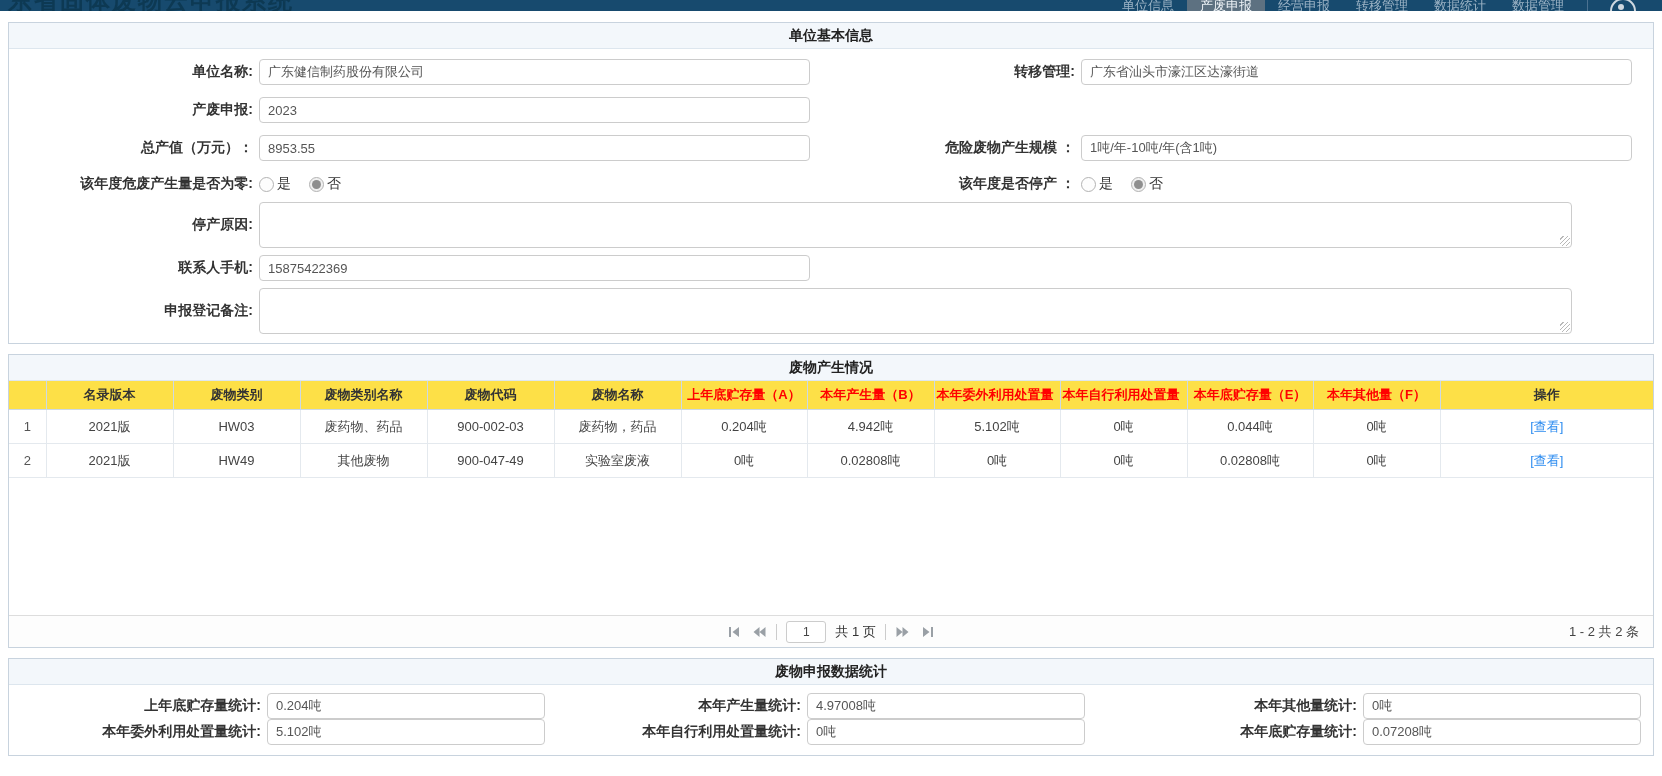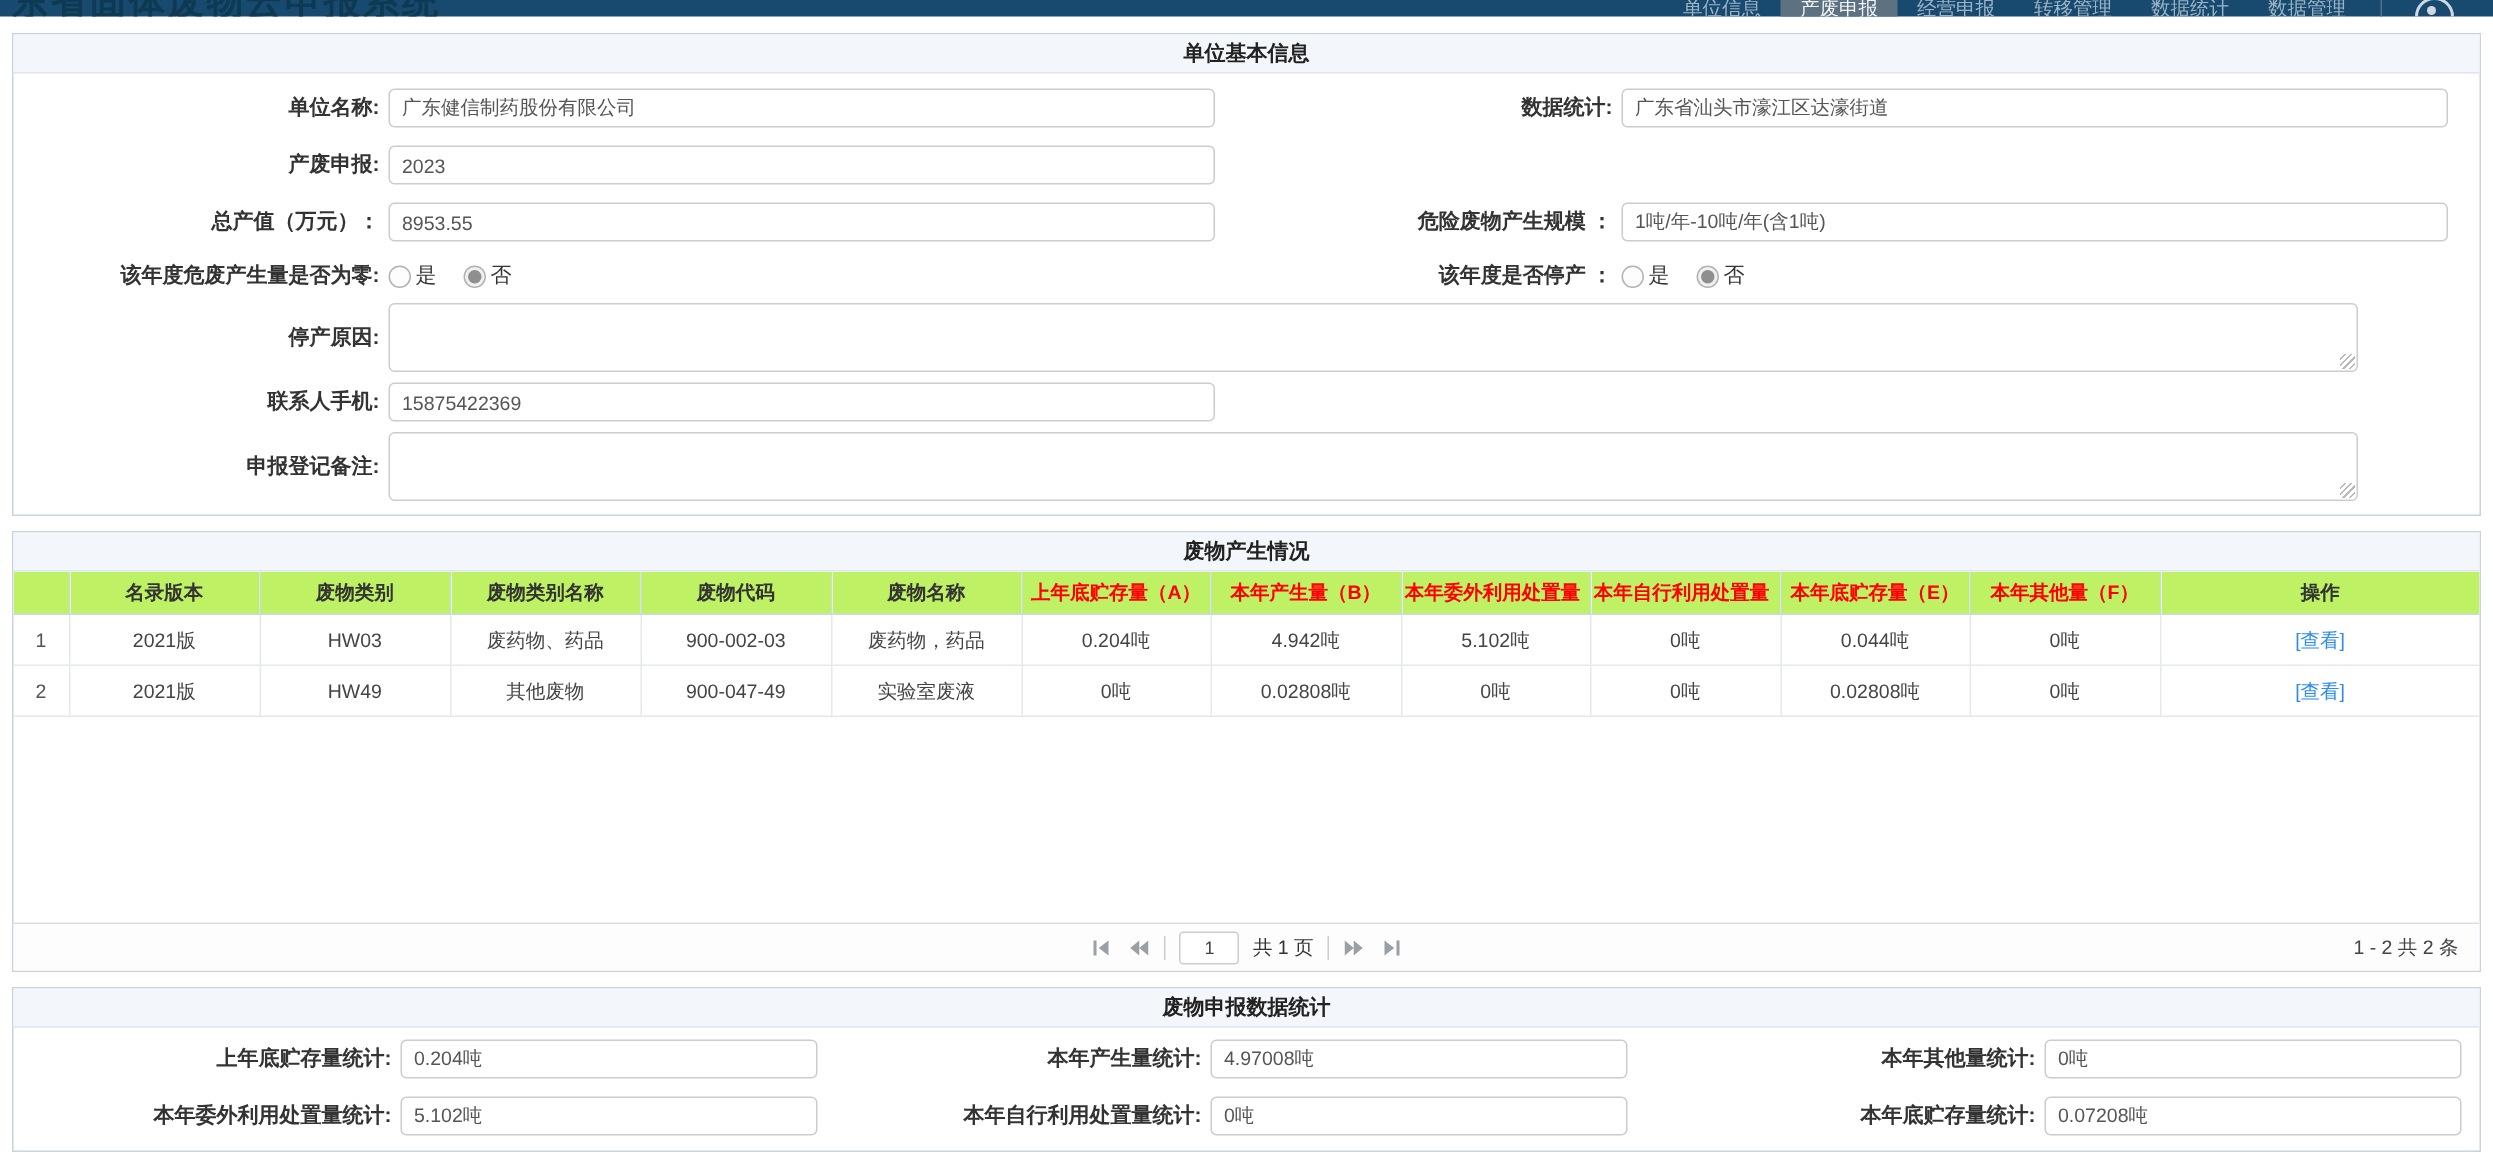--- a/index.html
+++ b/index.html
@@ -34,38 +34,38 @@
   .grip{position:absolute;right:2px;bottom:2px;width:10px;height:10px;
     background:repeating-linear-gradient(135deg,transparent 0 2px,#b9b9b9 2px 3px);cursor:nwse-resize;}
   .radio-group{display:flex;align-items:center;gap:18px;}
   .radio{display:inline-flex;align-items:center;gap:3px;cursor:pointer;}
   .radio .dot{width:13px;height:13px;border:1px solid #b3b3b3;border-radius:50%;background:#fdfdfd;flex:none;}
   .radio.checked .dot{position:relative;background:#f0f0f0;}
   .radio.checked .dot::after{content:"";position:absolute;left:2px;top:2px;width:9px;height:9px;border-radius:50%;background:#8f8f8f;}
   
   .grid-area{height:234px;overflow:hidden;}
   table.grid{border-collapse:collapse;width:100%;table-layout:fixed;font-size:13px;}
-  .grid th{background:#bef264;border:1px solid #ccd9e5;border-top:none;font-weight:bold;color:#333;
+  .grid th{background:#fde047;border:1px solid #ccd9e5;border-top:none;font-weight:bold;color:#333;
     height:28px;white-space:nowrap;overflow:hidden;text-align:center;padding:0 2px;}
   .grid th:first-child,.grid td:first-child{border-left:none;}
   .grid th:last-child,.grid td:last-child{border-right:none;}
   .grid th.red{color:#f00;}
   .grid td{border:1px solid #e4e9ee;height:33px;text-align:center;color:#444;white-space:nowrap;overflow:hidden;padding:0 2px;}
   .grid td.rownum{color:#555;}
   a.view-link{color:#2d8cf0;text-decoration:none;cursor:pointer;}
   
   .pager{position:relative;border-top:1px solid #ddd;height:31px;display:flex;align-items:center;justify-content:center;gap:9px;background:#fdfdfd;}
   .pg-ico{width:16px;height:16px;display:inline-block;cursor:pointer;}
   .pg-ico svg{display:block;}
   .pg-sep{width:1px;height:16px;background:#ccc;}
   .page-input{width:34px;height:18px;border:1px solid #ccc;border-radius:3px;text-align:center;font-size:12px;color:#444;outline:none;}
   .pg-label{font-size:13px;color:#333;}
   .pager-info{position:absolute;right:14px;top:0;height:31px;line-height:31px;font-size:13px;color:#444;}
   
-  .stats{display:grid;grid-template-columns:548px 540px 1fr;padding:8px 0 10px 0;row-gap:12px;}
+  .stats{display:grid;grid-template-columns:548px 540px 1fr;padding:8px 0 10px 0;}
   .stat-cell{display:flex;align-items:center;}
   .stat-cell .flabel{width:auto;flex:1;}
   .stat-field{width:260px;height:24px;border:1px solid #ccc;border-radius:4px;padding:0 8px;
     font-size:13px;color:#555;outline:none;font-family:inherit;flex:none;margin-right:12px;}
 </style>
 </head>
 <body>
 
 <div class="topbar">
   <span class="app-title">东省固体废物云申报系统</span>
@@ -83,21 +83,21 @@
 
 <div class="panel panel-first">
   <div class="section-hd">单位基本信息</div>
   <div class="form">
     <div class="form-row">
       <div class="fcol">
         <span class="flabel">单位名称:</span>
         <input class="field" value="广东健信制药股份有限公司" style="">
       </div>
       <div class="fcol">
-        <span class="flabel">数据统计:</span>
+        <span class="flabel">转移管理:</span>
         <input class="field" value="广东省汕头市濠江区达濠街道" style="">
       </div>
     </div>
     <div class="form-row">
       <div class="fcol">
         <span class="flabel">产废申报:</span>
         <input class="field" value="2023" style="">
       </div>
     </div>
     <div class="form-row">

